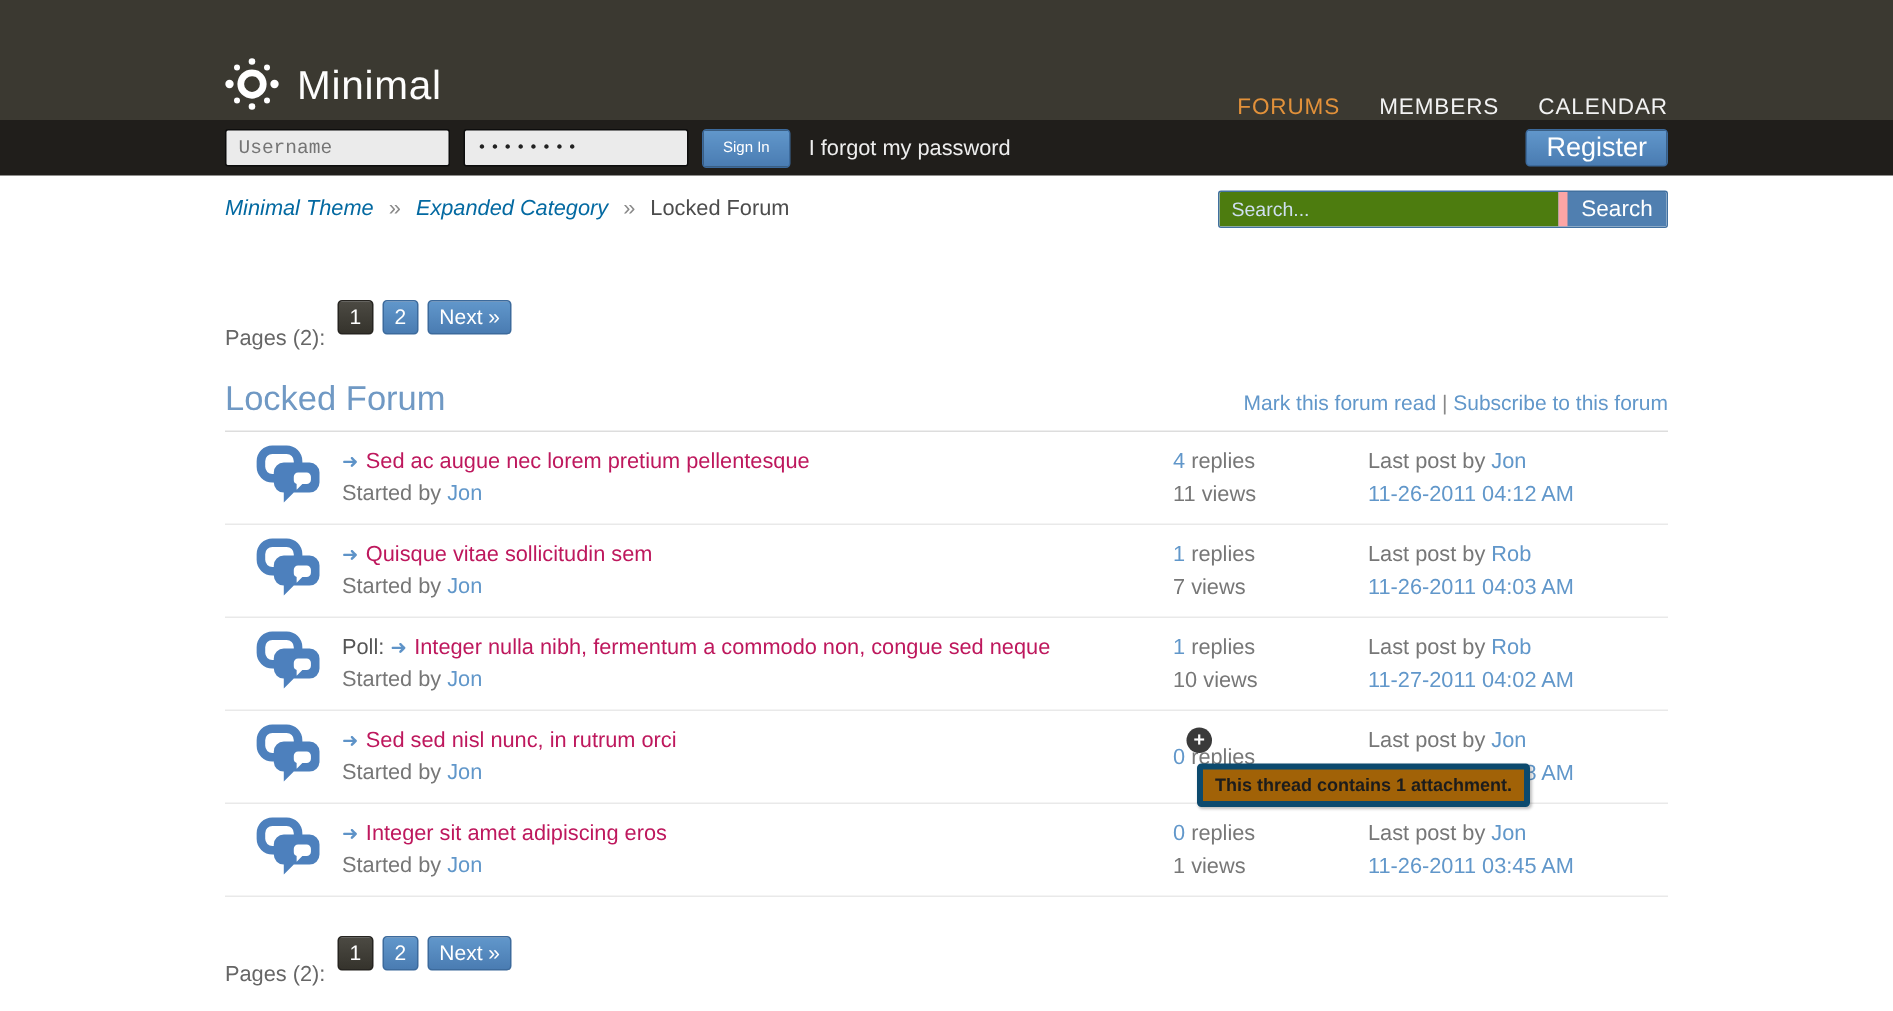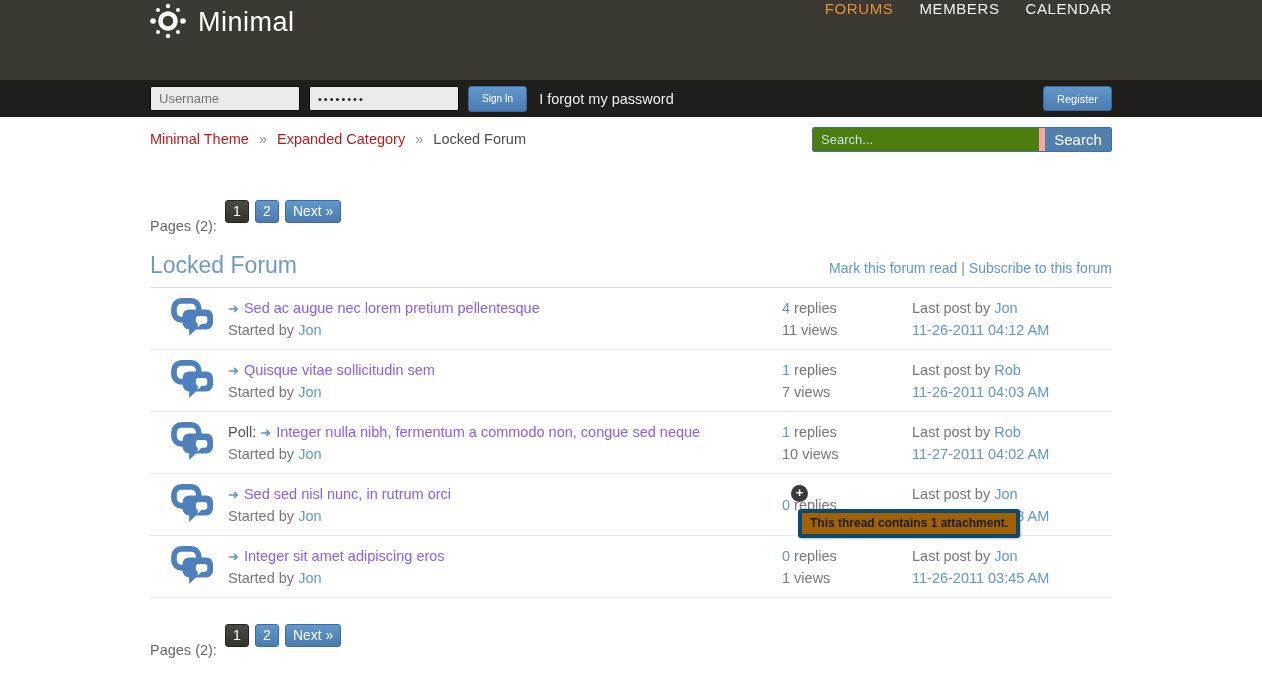--- a/index.html
+++ b/index.html
@@ -1,47 +1,47 @@
 <!DOCTYPE html>
 <html><head>
 <meta charset="utf-8">
 <style>
   * { margin:0; padding:0; box-sizing:border-box; }
   html,body { width:1262px; height:674px; overflow:hidden; background:#fff;
     font-family:"Liberation Sans", sans-serif; }
   a { text-decoration:none; cursor:pointer; }
 
   
-  .header { height:80px; background:#3b3931; display:flex; align-items:flex-start; }
+  .header { height:80px; background:#3b3931; display:flex; align-items:flex-end; }
   .brand { display:flex; align-items:center; margin-left:148px; gap:10px; }
   .brand-name { color:#fdfdfd; font-size:27px; letter-spacing:0.5px; }
   .main-nav { margin-left:auto; margin-right:150px; display:flex; gap:26px; }
   .main-nav a { color:#f2f2f2; font-size:15px; letter-spacing:0.6px; }
   .main-nav a.active { color:#e2913a; }
 
   
   .loginbar { height:37px; background:#201e1b; display:flex; align-items:center;
     padding-left:150px; position:relative; }
   .loginbar input { height:25px; width:150px; background:#ebebeb; border:1px solid #0d0d0d;
     border-radius:2px; padding:0 8px; font-size:13px; color:#555; margin-right:9px;
-    font-family:Liberation Sans, sans-serif; }
+    font-family:Liberation Mono, monospace; }
   .loginbar input.pw { color:#222; font-size:11px; letter-spacing:2px; }
   .btn-blue { background:linear-gradient(#6197cb,#4a7cb2); border:1px solid #3c6a9c;
     color:#fff; border-radius:3px; font-size:10px; cursor:pointer;
     font-family:"Liberation Sans", sans-serif; }
   .signin { height:26px; padding:0 13px; }
   .forgot { color:#eee; font-size:14.5px; margin-left:12px; }
-  .register { position:absolute; right:150px; top:6px; height:25px; padding:0 13px; font-size:11px; }
+  .register { position:absolute; right:150px; top:6px; height:25px; padding:0 13px; font-size:18px; }
 
   
   .content { width:962px; margin-left:150px; position:relative; }
 
   .crumb-row { position:relative; margin-top:11px; height:26px; }
   .breadcrumb { font-size:14.5px; color:#999; padding-top:3px; }
-  .breadcrumb a { color:#b91c1c; }
+  .breadcrumb a { color:#0369a1;font-style:italic; }
   .breadcrumb .sep { margin:0 6px; color:#8a8a8a; }
   .breadcrumb .current { color:#4c4c4c; }
 
   .topsearch { position:absolute; right:0; top:-1px; width:300px; height:25px; display:flex;
     border:1px solid #41709f; border-radius:2px; overflow:hidden; }
   .topsearch input { flex:1; background:#4d7c0f; border:none; outline:none; color:#e8f0f8;
     font-size:13px; padding:0 8px; font-family:"Liberation Sans", sans-serif; }
   .topsearch input::placeholder { color:#cfdff0; opacity:1; }
   .topsearch button { width:72px; background:#507fb0; border:none; border-left:6px solid #fca5a5;
     color:#fff; font-size:15px; cursor:pointer; font-family:"Liberation Sans", sans-serif; }
@@ -59,21 +59,21 @@
   .forum-title { color:#7099c4; font-size:23px; font-weight:normal; }
   .forum-links { font-size:14px; color:#888; padding-bottom:3px; }
   .forum-links a { color:#6197ca; }
 
   
   .thread-row { height:62px; display:flex; align-items:center; border-bottom:1px solid #e9e9e9;
     position:relative; }
   .t-icon { width:78px; padding-left:20px; }
   .t-main { width:554px; }
   .t-title { font-size:14.5px; line-height:22px; color:#555; }
-  .t-title a { color:#8b5cf6; }
+  .t-title a { color:#be185d; }
   .t-title .arrow { color:#5e93c8; margin-right:5px; font-size:13px; }
   .t-sub { font-size:14.5px; line-height:21px; color:#777; }
   .t-sub a { color:#6197ca; }
   .t-replies { width:105px; text-align:left; font-size:14.5px; color:#777; line-height:22px; }
   .t-replies a { color:#6197ca; }
   .t-last { width:200px; margin-left:25px; font-size:14.5px; color:#777; line-height:22px; }
   .t-last a { color:#6197ca; }
 
   .attach-plus { position:absolute; left:641px; top:11px; width:17px; height:17px;
     background:#3a3a3a; border-radius:50%; color:#fff; font-size:13px; font-weight:bold;

